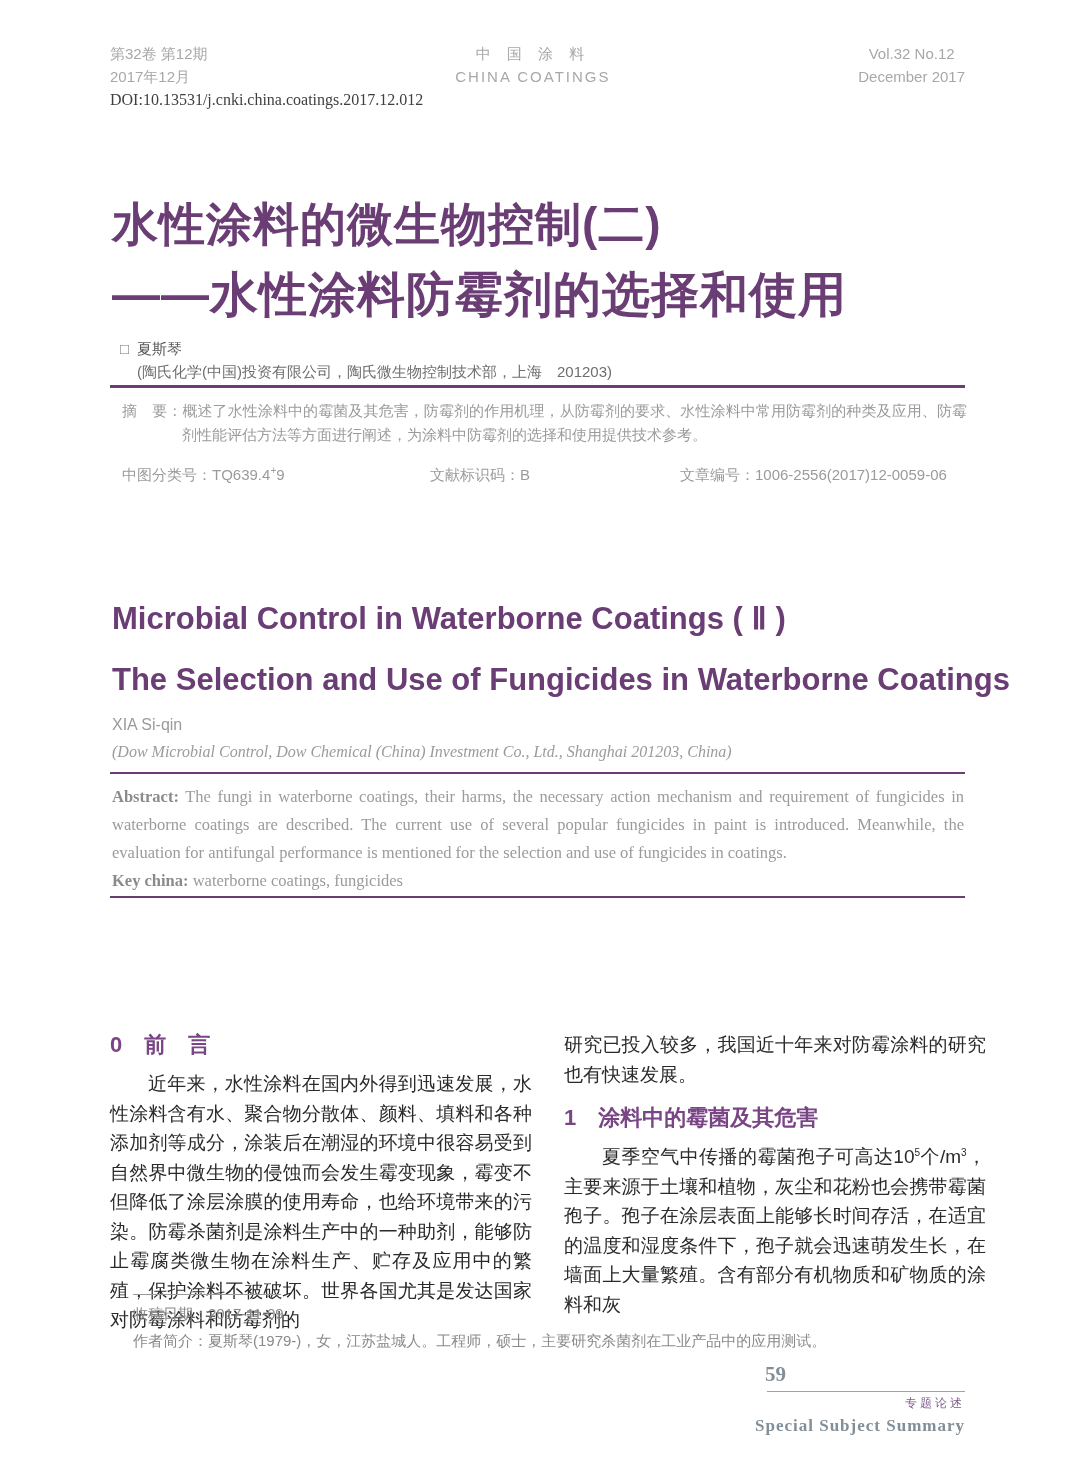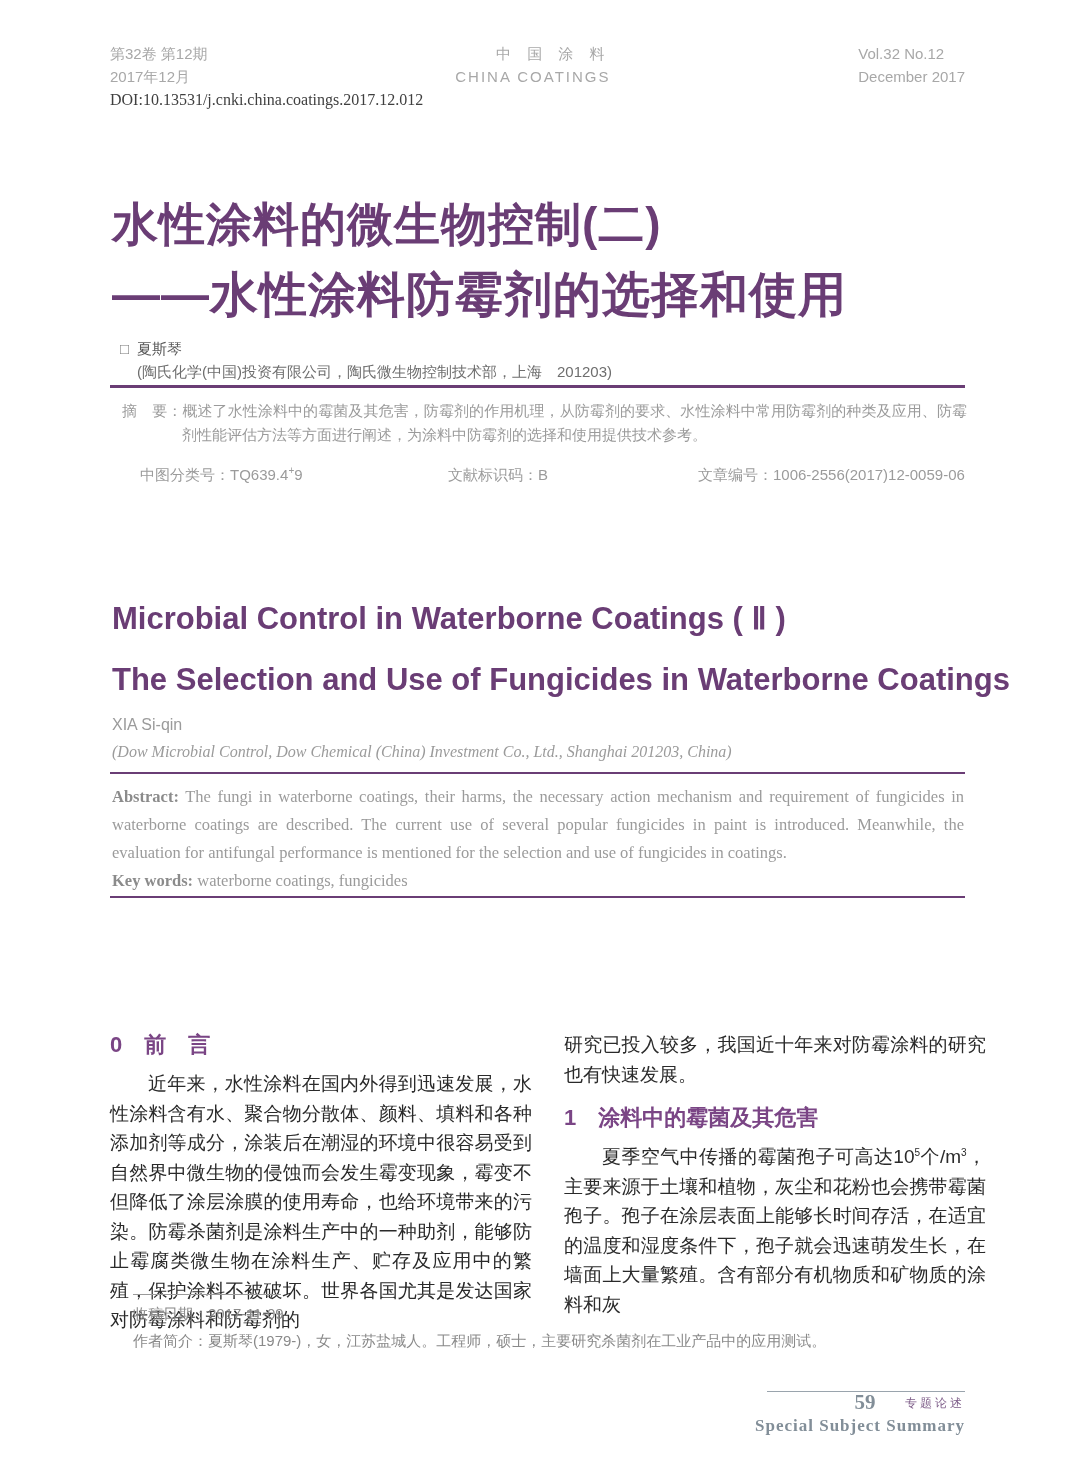--- a/index.html
+++ b/index.html
@@ -13,23 +13,23 @@
     position:relative;width:1075px;height:1459px;margin:0 auto;
     background:#ffffff;overflow:hidden;
   }
   
   .journal-header{
     position:absolute;top:42px;left:110px;width:855px;
     display:flex;justify-content:space-between;
     color:#a8a8a8;font-size:15px;line-height:23px;
   }
   .jh-center{text-align:center;}
-  .jh-center .cn{letter-spacing:6px;text-align:right;}
+  .jh-center .cn{letter-spacing:6px;}
   .jh-center .en{letter-spacing:2px;}
-  .jh-right{text-align:left;}
+  .jh-right{text-align:center;}
   .doi{
     position:absolute;top:91px;left:110px;
     font-family:"Liberation Serif",serif;font-size:16px;color:#3f3f3f;
   }
   
   .title-cn{position:absolute;top:196px;left:112px;color:var(--accent_purple,#6a3d75);}
   .title-cn .t1{font-size:46px;font-weight:900;letter-spacing:1px;line-height:56px;}
   .title-cn .t2{font-size:48px;font-weight:900;letter-spacing:1px;line-height:50px;margin-top:18px;}
   
   .author-cn{position:absolute;top:337px;left:120px;font-size:15px;color:#5a5a5a;line-height:23px;}
@@ -40,21 +40,21 @@
   .rule-1{top:385px;height:3px;}
   .rule-2{top:772px;height:2px;}
   .rule-3{top:896px;height:2px;}
   
   .abstract-cn{
     position:absolute;top:399px;left:122px;width:845px;
     color:#9b9b9b;font-size:15px;line-height:24px;
   }
   .abs-p{padding-left:60px;text-indent:-60px;text-align:justify;}
   .kw{margin-top:7px;}
-  .clc-row{margin-top:16px;display:flex;margin-left:18px;}
+  .clc-row{margin-top:16px;display:flex;}
   .clc-row .c1{width:308px;}
   .clc-row .c2{width:250px;}
   sup{font-size:10px;vertical-align:super;line-height:0;}
   
   .title-en{
     position:absolute;top:600px;left:112px;
     color:var(--accent_purple,#6a3d75);font-weight:bold;font-size:31px;line-height:37px;
     letter-spacing:0px;
   }
   .title-en .t2{margin-top:24px;}
@@ -86,24 +86,23 @@
   .body-p{
     font-size:19px;color:#2a2a2a;line-height:29.5px;text-align:justify;
     font-family:"Liberation Sans",sans-serif;
   }
   .indent{text-indent:2em;}
   
   .footnote{position:absolute;top:1294px;left:110px;width:875px;color:#8a8a8a;font-size:15px;line-height:27px;margin-left:23px;}
   .fn-rule{width:148px;height:1px;background:#9a9a9a;margin-bottom:5px;}
   
   .pageno{
-    position:absolute;top:1362px;left:765px;width:200px;text-align:center;
+    position:absolute;top:1362px;left:765px;width:200px;text-align:left;
     font-family:"Liberation Serif",serif;font-size:21px;font-weight:bold;
     color:var(--footer_gray,#828e98);
-    margin-top:28px;
   }
   .footer-rule{position:absolute;top:1391px;left:767px;width:198px;height:1px;background:#9aa4ad;}
   .footer-cn{
     position:absolute;top:1395px;left:765px;width:200px;text-align:right;
     color:#7d5c88;font-size:12px;letter-spacing:3px;
   }
   .footer-en{
     position:absolute;top:1416px;left:665px;width:300px;text-align:right;
     font-family:"Liberation Serif",serif;font-weight:bold;font-size:17px;
     color:var(--footer_gray,#828e98);letter-spacing:1px;
@@ -160,21 +159,21 @@
 
   <div class="author-en">
     <div class="name">XIA Si-qin</div>
     <div class="affil">(Dow Microbial Control, Dow Chemical (China) Investment Co., Ltd., Shanghai 201203, China)</div>
   </div>
 
   <div class="rule rule-2"></div>
 
   <div class="abstract-en">
     <p><b>Abstract:</b><span> The fungi in waterborne coatings, their harms, the necessary action mechanism and requirement of fungicides in waterborne coatings are described. The current use of several popular fungicides in paint is introduced. Meanwhile, the evaluation for antifungal performance is mentioned for the selection and use of fungicides in coatings.</span></p>
-    <p class="kwline"><b>Key words:</b><span> waterborne coatings, fungicides</span></p>
+    <p class="kwline"><b>Key china:</b><span> waterborne coatings, fungicides</span></p>
   </div>
 
   <div class="rule rule-3"></div>
 
   <div class="body-cols">
     <div class="col">
       <div class="sec-h">
         <span class="num">0</span><span>前　言</span>
       </div>
       <p class="body-p indent">近年来，水性涂料在国内外得到迅速发展，水性涂料含有水、聚合物分散体、颜料、填料和各种添加剂等成分，涂装后在潮湿的环境中很容易受到自然界中微生物的侵蚀而会发生霉变现象，霉变不但降低了涂层涂膜的使用寿命，也给环境带来的污染。防霉杀菌剂是涂料生产中的一种助剂，能够防止霉腐类微生物在涂料生产、贮存及应用中的繁殖，保护涂料不被破坏。世界各国尤其是发达国家对防霉涂料和防霉剂的</p>

